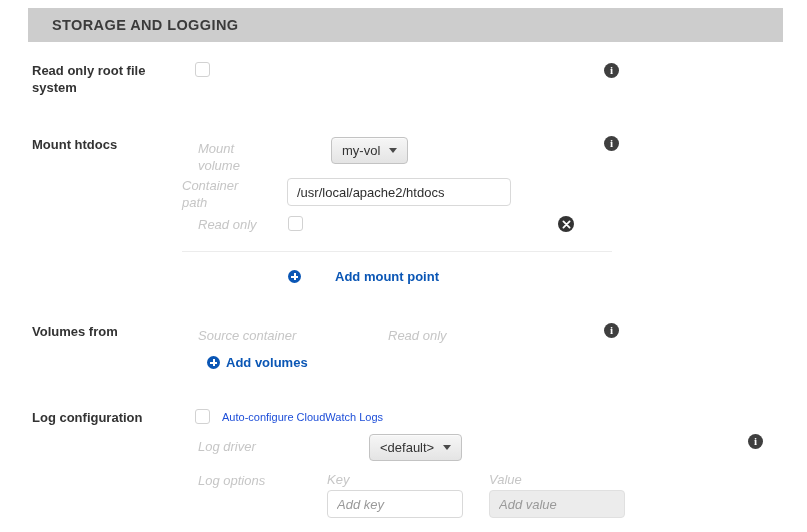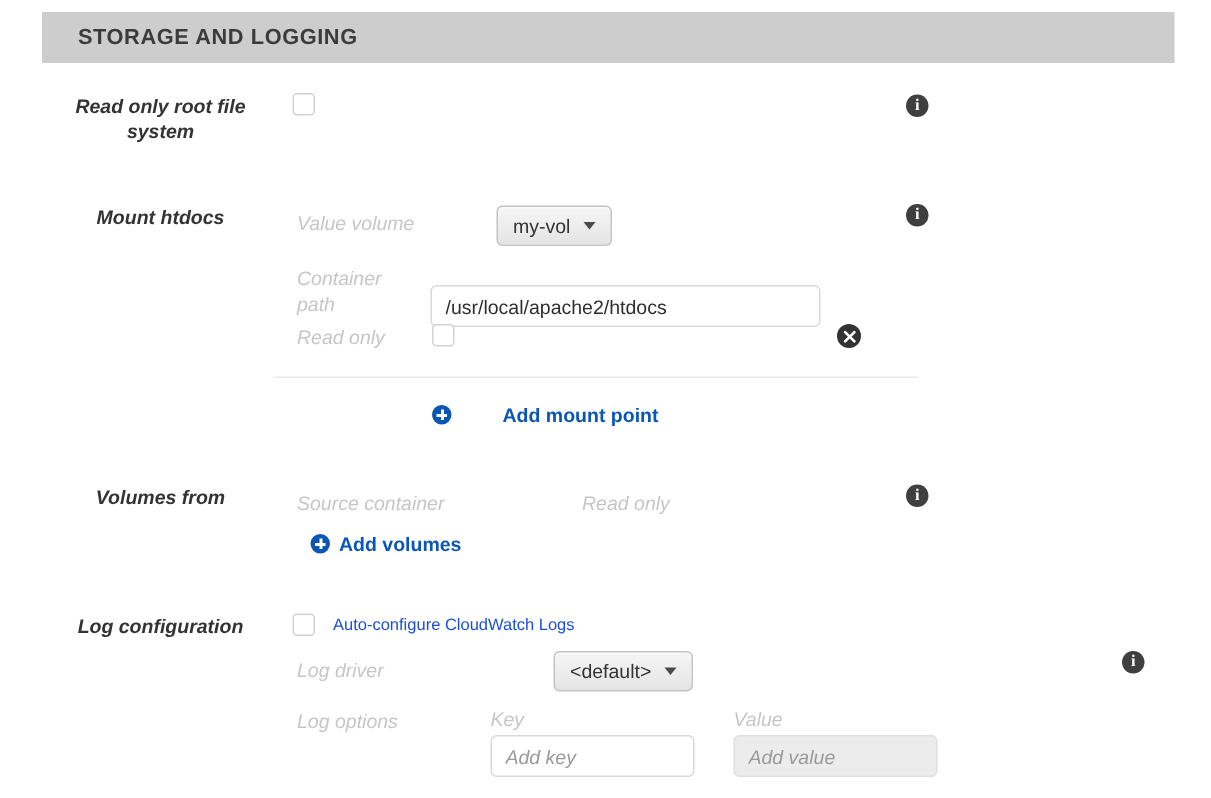--- a/index.html
+++ b/index.html
@@ -23,28 +23,27 @@
   .section-header-title {
     padding-left: 24px;
     font-size: 14.5px;
     font-weight: bold;
     letter-spacing: 0.4px;
     color: #3b3b3b;
   }
 
   .outer-label {
     position: absolute;
-    text-align: center;
+    text-align: left;
     font-size: 13px;
     font-weight: bold;
     color: #333333;
     line-height: 17px;
     width: 150px;
     left: 32px;
-    font-style: italic;
   }
 
   .sub-label {
     position: absolute;
     font-size: 13px;
     font-style: italic;
     color: #c6c6c6;
     line-height: 17px;
   }
 
@@ -180,28 +179,28 @@
     <div class="section-header-title">STORAGE AND LOGGING</div>
   </div>
 
   <div class="outer-label" style="top:62px;">Read only root file system</div>
   <div class="cb" style="left:195px; top:62px;"></div>
   <div class="info-icon" style="left:604px; top:63px;">i</div>
 
   <div class="outer-label" style="top:136px;">Mount htdocs</div>
   <div class="info-icon" style="left:604px; top:136px;">i</div>
 
-  <div class="sub-label" style="left:198px; top:140px; width:80px;">Value volume</div>
+  <div class="sub-label" style="left:198px; top:140px; width:80px;">Mount volume</div>
   <div class="dropdown" style="left:287px; top:137px;">
     <span>my-vol</span>
     <span class="caret"></span>
   </div>
 
-  <div class="sub-label" style="left:198px; top:177px; width:80px;">Container path</div>
-  <input class="text-input" style="left: 287px; top: 190px; width: 260px;" value="/usr/local/apache2/htdocs">
+  <div class="sub-label" style="left:182px; top:177px; width:80px;">Container path</div>
+  <input class="text-input" style="left: 287px; top: 178px; width: 224px;" value="/usr/local/apache2/htdocs">
 
   <div class="sub-label" style="left:198px; top:216px;">Read only</div>
   <div class="cb" style="left:288px; top:216px;"></div>
 
   <div class="remove-icon" style="left:558px; top:216px;">
     <svg width="9" height="9" viewBox="0 0 9 9" aria-hidden="true">
       <path d="M1.4 1.4 L7.6 7.6 M7.6 1.4 L1.4 7.6" stroke="#ffffff" stroke-width="1.8" stroke-linecap="round"></path>
     </svg>
   </div>
 

